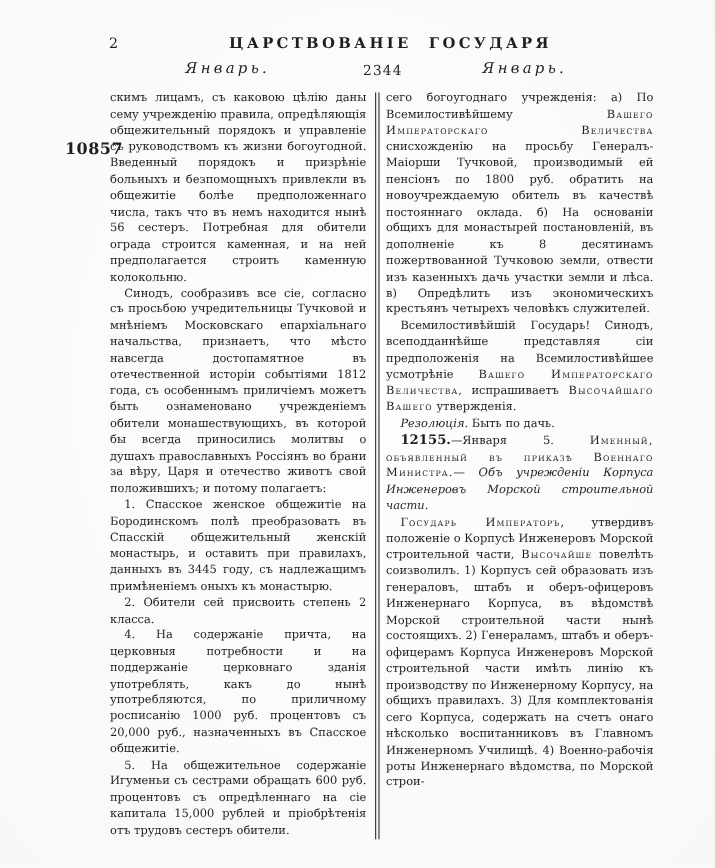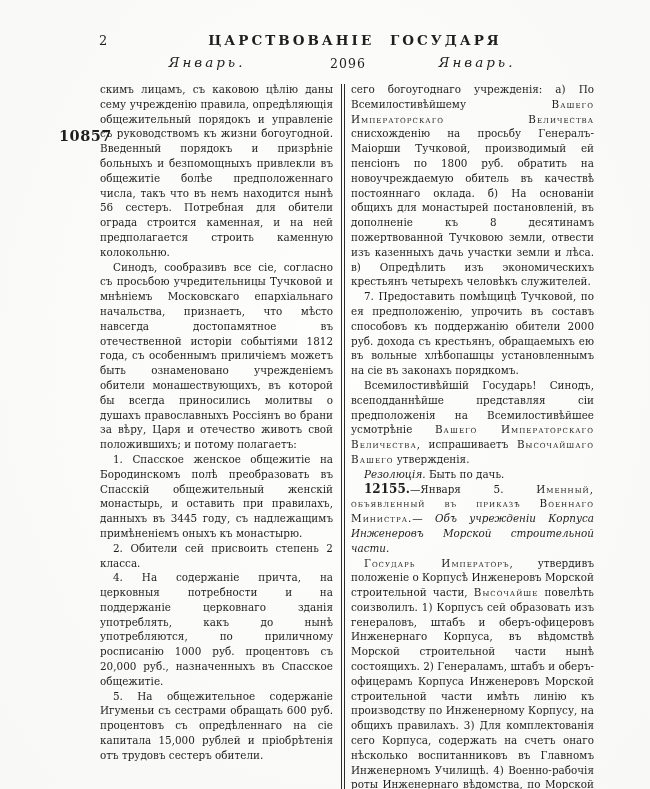--- a/index.html
+++ b/index.html
@@ -60,36 +60,35 @@
   .seg-b { font-weight:bold; font-size:12px; }
   .seg-sc { font-variant:small-caps; letter-spacing:1px; }
 </style>
 </head>
 <body>
 
 <div class="page">
   <div class="pagenum">2</div>
   <div class="running-title">ЦАРСТВОВАНІЕ ГОСУДАРЯ</div>
   <div class="month-left">Январь.</div>
-  <div class="year">2096</div>
+  <div class="year">2344</div>
   <div class="month-right">Январь.</div>
   <div class="margin-number">10857</div>
 
   <div class="columns">
     <div class="col">
         <p class="para"><span class="seg-n">скимъ лицамъ, съ каковою цѣлію даны сему учрежденію правила, опредѣляющія общежительный порядокъ и управленіе съ руководствомъ къ жизни богоугодной. Введенный порядокъ и призрѣніе больныхъ и безпомощныхъ привлекли въ общежитіе болѣе предположеннаго числа, такъ что въ немъ находится нынѣ 56 сестеръ. Потребная для обители ограда строится каменная, и на ней предполагается строить каменную колокольню.</span></p>
         <p class="para indent"><span class="seg-n">Синодъ, сообразивъ все сіе, согласно съ просьбою учредительницы Тучковой и мнѣніемъ Московскаго епархіальнаго начальства, признаетъ, что мѣсто навсегда достопамятное въ отечественной исторіи событіями 1812 года, съ особеннымъ приличіемъ можетъ быть ознаменовано учрежденіемъ обители монашествующихъ, въ которой бы всегда приносились молитвы о душахъ православныхъ Россіянъ во брани за вѣру, Царя и отечество животъ свой положившихъ; и потому полагаетъ:</span></p>
         <p class="para indent"><span class="seg-n">1. Спасское женское общежитіе на Бородинскомъ полѣ преобразовать въ Спасскій общежительный женскій монастырь, и оставить при правилахъ, данныхъ въ 3445 году, съ надлежащимъ примѣненіемъ оныхъ къ монастырю.</span></p>
         <p class="para indent"><span class="seg-n">2. Обители сей присвоить степень 2 класса.</span></p>
         <p class="para indent"><span class="seg-n">4. На содержаніе причта, на церковныя потребности и на поддержаніе церковнаго зданія употреблять, какъ до нынѣ употребляются, по приличному росписанію 1000 руб. процентовъ съ 20,000 руб., назначенныхъ въ Спасское общежитіе.</span></p>
         <p class="para indent"><span class="seg-n">5. На общежительное содержаніе Игуменьи съ сестрами обращать 600 руб. процентовъ съ опредѣленнаго на сіе капитала 15,000 рублей и пріобрѣтенія отъ трудовъ сестеръ обители.</span></p>
       </div>
     <div class="divider"></div>
     <div class="col col-right">
         <p class="para"><span class="seg-n">сего богоугоднаго учрежденія: а) По Всемилостивѣйшему </span><span class="seg-sc">Вашего Императорскаго Величества</span><span class="seg-n"> снисхожденію на просьбу Генералъ-Маіорши Тучковой, производимый ей пенсіонъ по 1800 руб. обратить на новоучреждаемую обитель въ качествѣ постояннаго оклада. б) На основаніи общихъ для монастырей постановленій, въ дополненіе къ 8 десятинамъ пожертвованной Тучковою земли, отвести изъ казенныхъ дачь участки земли и лѣса. в) Опредѣлить изъ экономическихъ крестьянъ четырехъ человѣкъ служителей.</span></p>
-        <p class="para indent"><span class="seg-n">7. Предоставить помѣщицѣ Тучковой, по ея предположенію, упрочить въ составъ способовъ къ поддержанію обители 2000 руб. дохода съ крестьянъ, обращаемыхъ ею въ вольные хлѣбопашцы установленнымъ на сіе въ законахъ порядкомъ.</span></p>
         <p class="para indent"><span class="seg-n">Всемилостивѣйшій Государь! Синодъ, всеподданнѣйше представляя сіи предположенія на Всемилостивѣйшее усмотрѣніе </span><span class="seg-sc">Вашего Императорскаго Величества</span><span class="seg-n">, испрашиваетъ </span><span class="seg-sc">Высочайшаго Вашего</span><span class="seg-n"> утвержденія.</span></p>
         <p class="para indent"><span class="seg-i">Резолюція.</span><span class="seg-n"> Быть по дачь.</span></p>
         <p class="para indent"><span class="seg-b">12155.</span><span class="seg-n">—Января 5. </span><span class="seg-sc">Именный, объявленный въ приказѣ Военнаго Министра.</span><span class="seg-n">— </span><span class="seg-i">Объ учрежденіи Корпуса Инженеровъ Морской строительной части.</span></p>
         <p class="para indent"><span class="seg-sc">Государь Императоръ</span><span class="seg-n">, утвердивъ положеніе о Корпусѣ Инженеровъ Морской строительной части, </span><span class="seg-sc">Высочайше</span><span class="seg-n"> повелѣть соизволилъ. 1) Корпусъ сей образовать изъ генераловъ, штабъ и оберъ-офицеровъ Инженернаго Корпуса, въ вѣдомствѣ Морской строительной части нынѣ состоящихъ. 2) Генераламъ, штабъ и оберъ-офицерамъ Корпуса Инженеровъ Морской строительной части имѣть линію къ производству по Инженерному Корпусу, на общихъ правилахъ. 3) Для комплектованія сего Корпуса, содержать на счетъ онаго нѣсколько воспитанниковъ въ Главномъ Инженерномъ Училищѣ. 4) Военно-рабочія роты Инженернаго вѣдомства, по Морской строи-</span></p>
       </div>
   </div>
 </div>
 
 </body></html>

